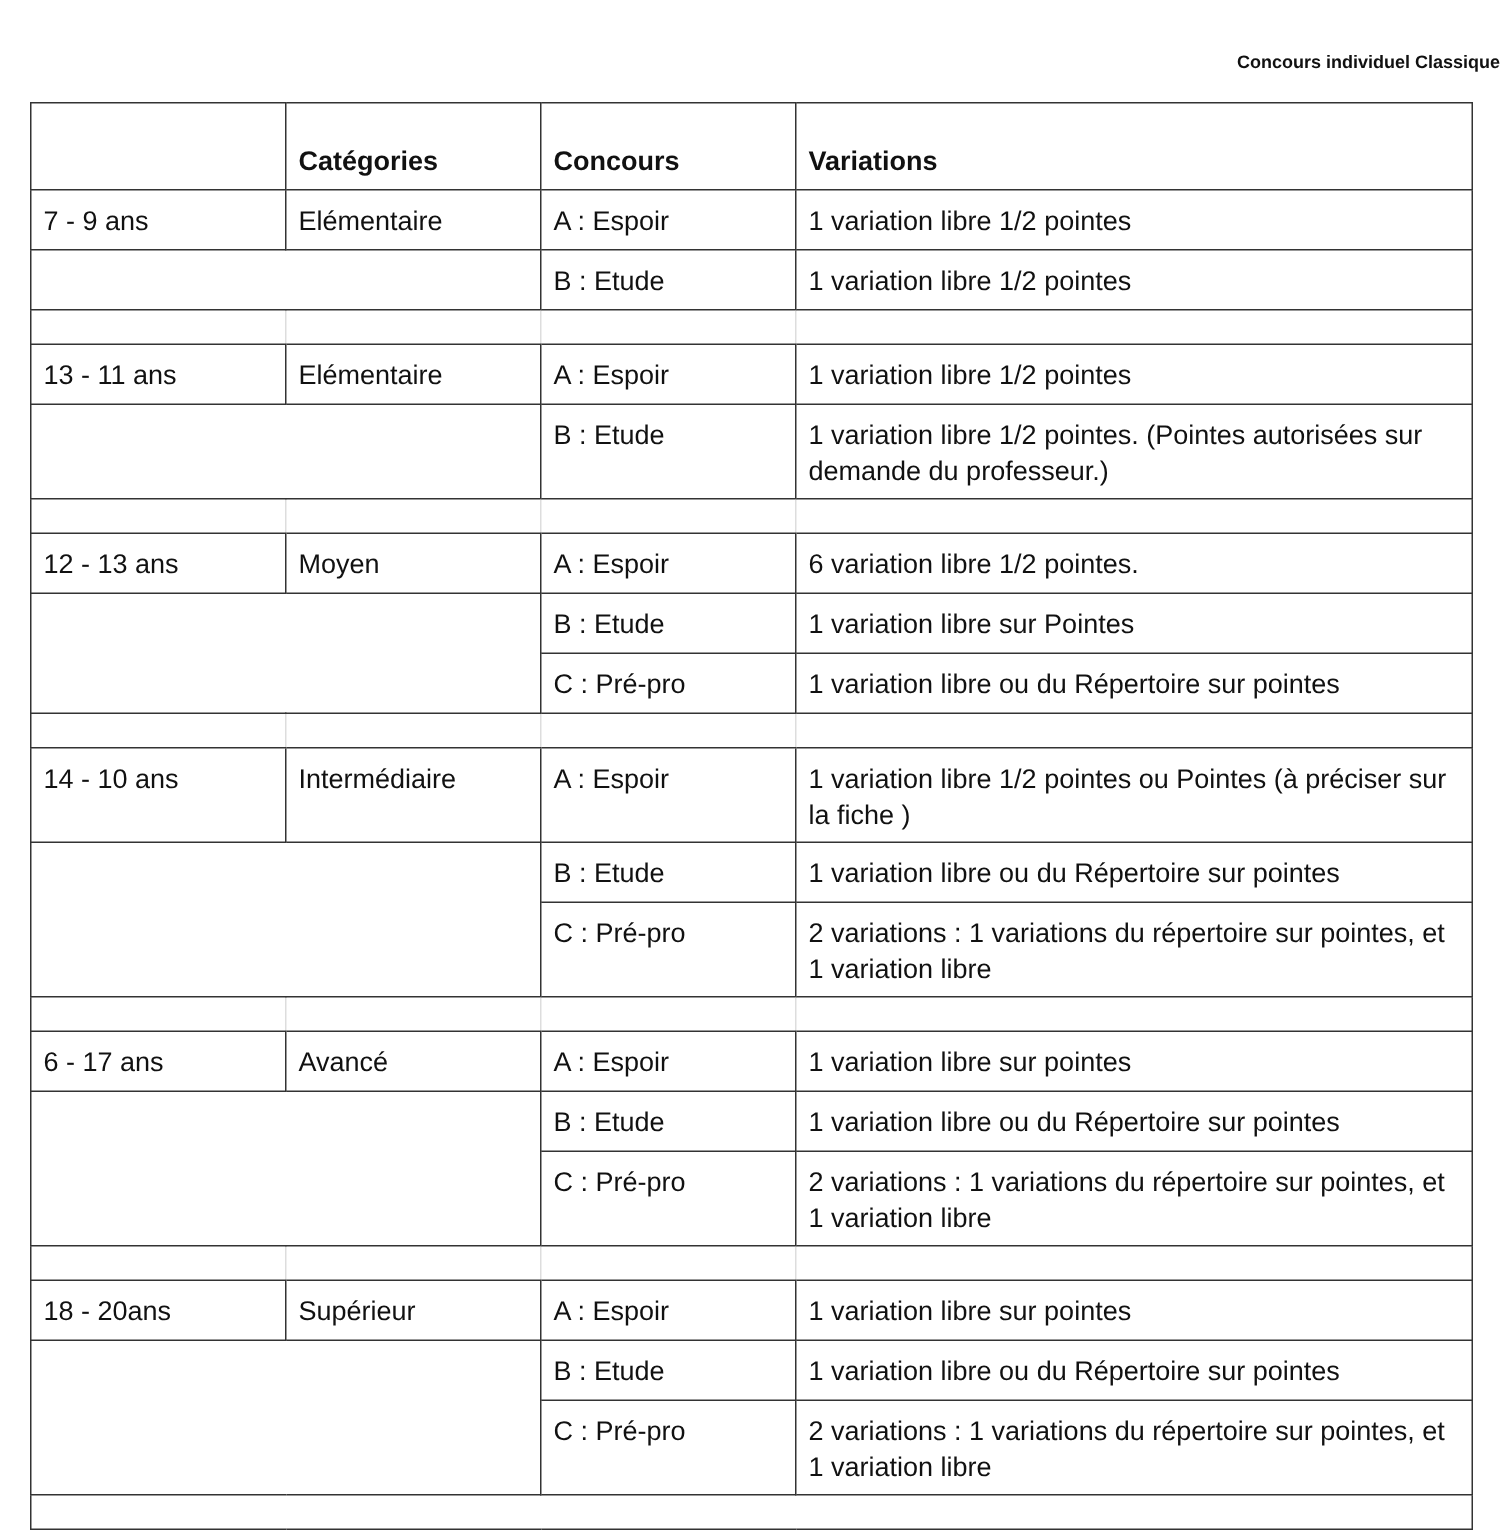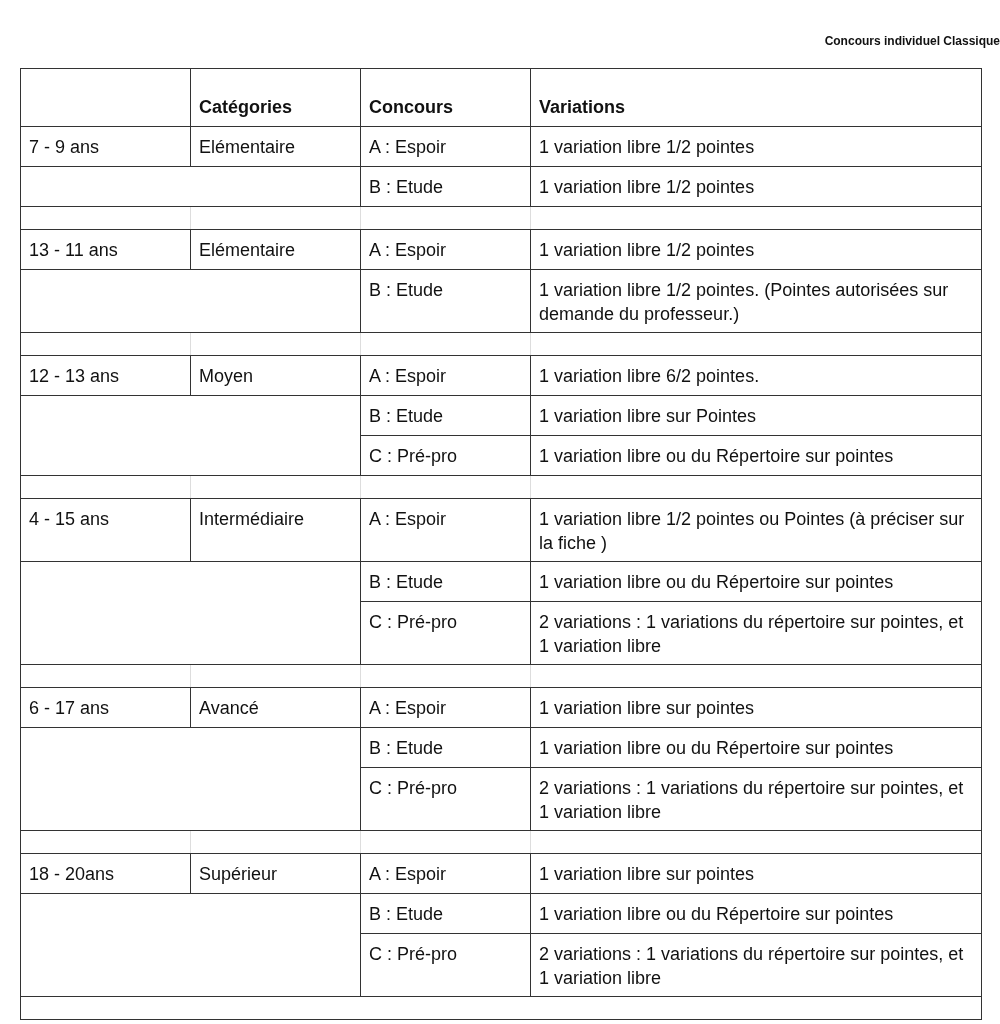--- a/index.html
+++ b/index.html
@@ -72,39 +72,39 @@
       <tr class="sep">
         <td></td>
         <td></td>
         <td></td>
         <td></td>
       </tr>
       <tr>
         <td>12 - 13 ans</td>
         <td>Moyen</td>
         <td>A : Espoir</td>
-        <td>1 variation libre 6/2 pointes.</td>
+        <td>6 variation libre 1/2 pointes.</td>
       </tr>
       <tr>
         <td colspan="2" rowspan="2"></td>
         <td>B : Etude</td>
         <td>1 variation libre sur Pointes</td>
       </tr>
       <tr>
         <td>C : Pré-pro</td>
         <td>1 variation libre ou du Répertoire sur pointes</td>
       </tr>
       <tr class="sep">
         <td></td>
         <td></td>
         <td></td>
         <td></td>
       </tr>
       <tr>
-        <td class="tall">4 - 15 ans</td>
+        <td class="tall">14 - 10 ans</td>
         <td class="tall">Intermédiaire</td>
         <td class="tall">A : Espoir</td>
         <td class="tall">1 variation libre 1/2 pointes ou Pointes (à préciser sur la fiche )</td>
       </tr>
       <tr>
         <td colspan="2" rowspan="2"></td>
         <td>B : Etude</td>
         <td>1 variation libre ou du Répertoire sur pointes</td>
       </tr>
       <tr>

